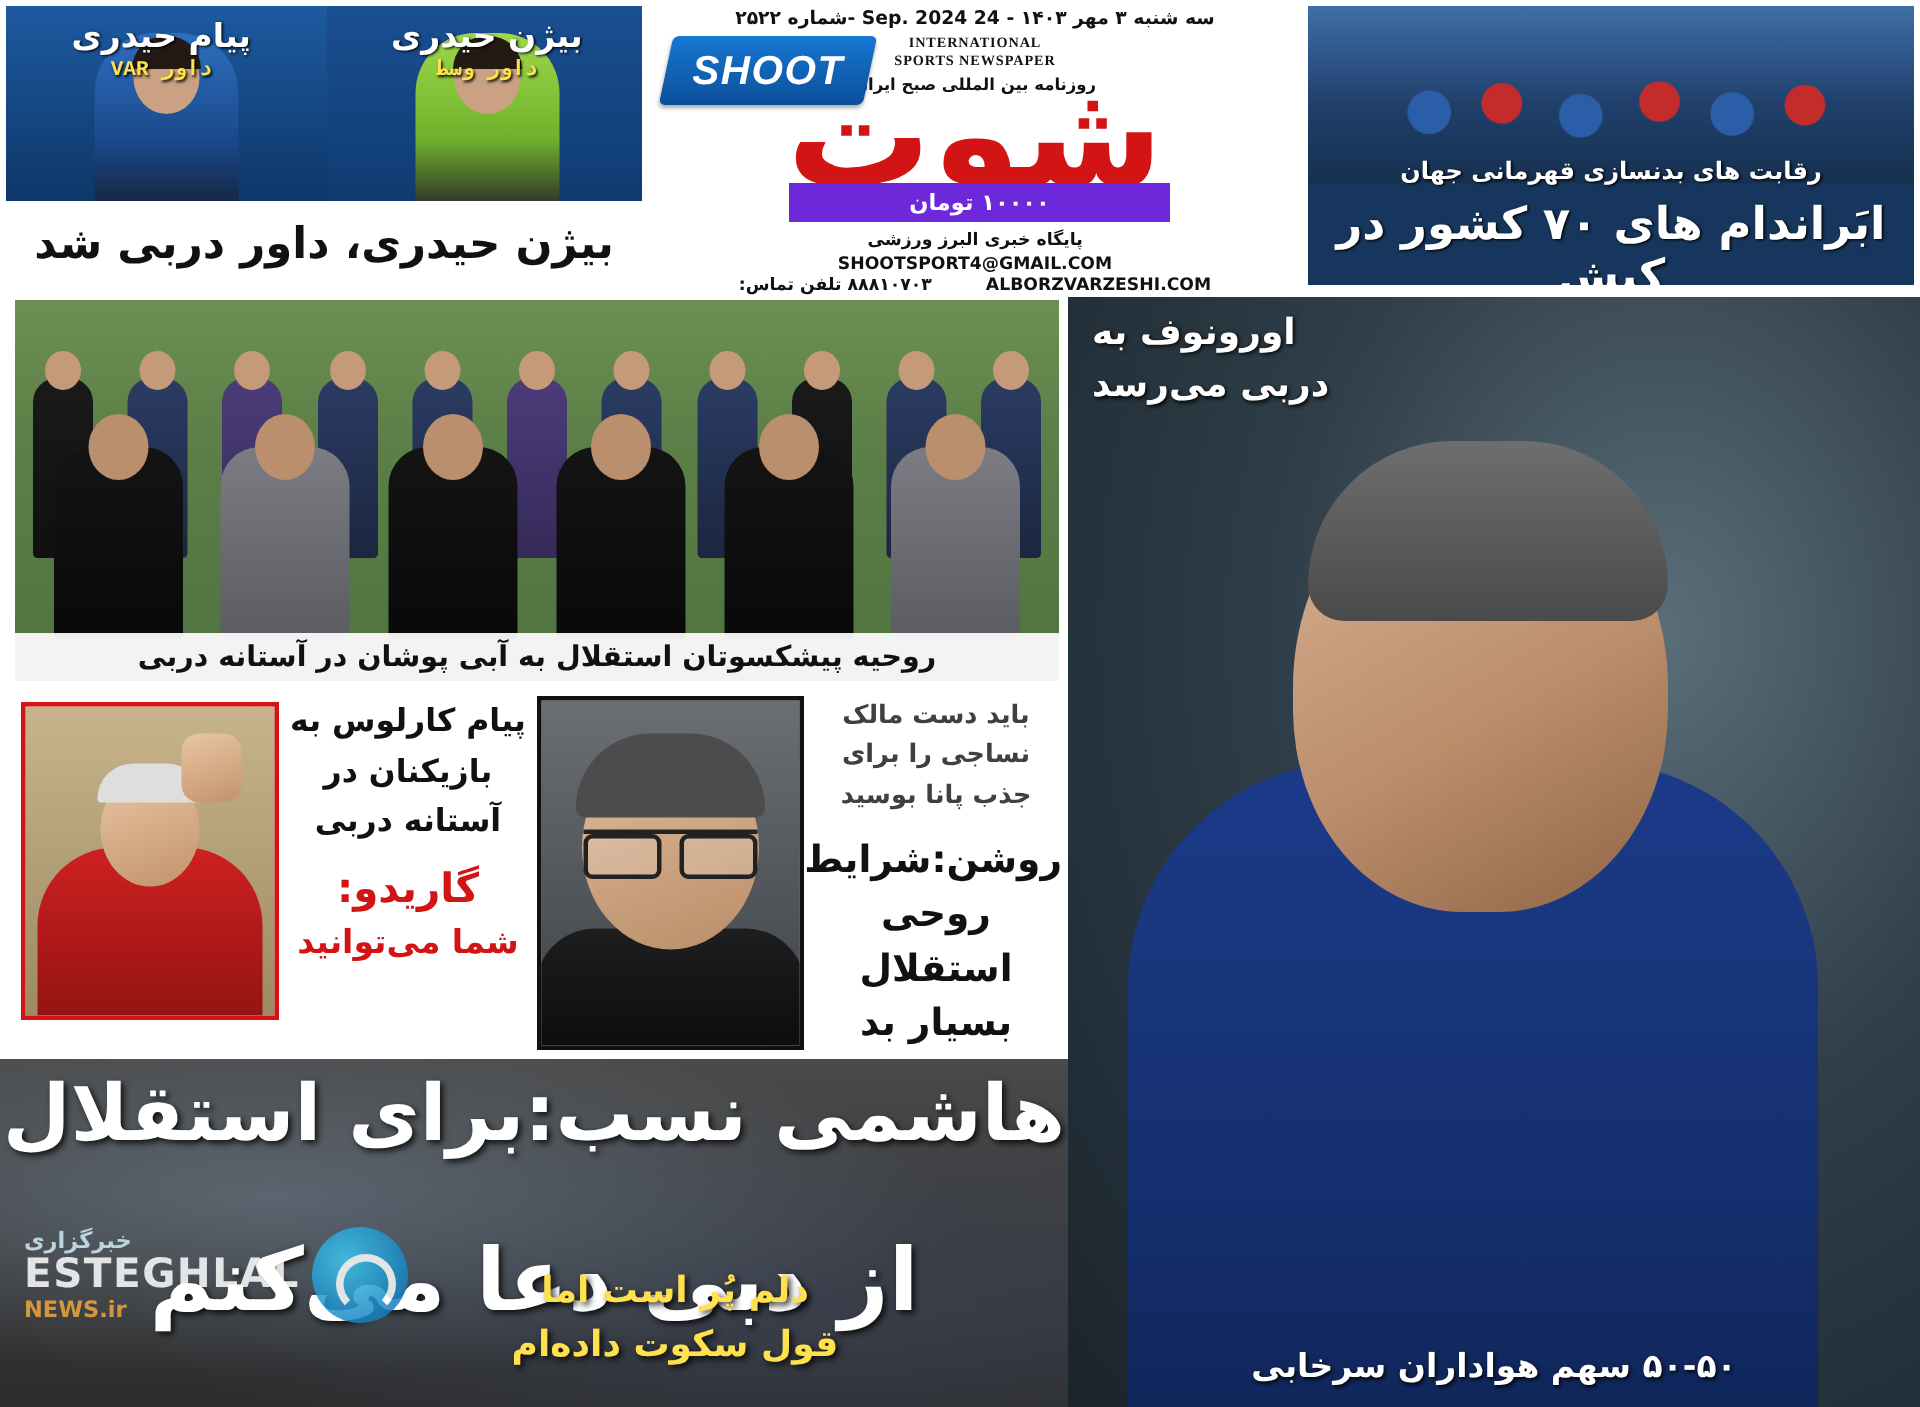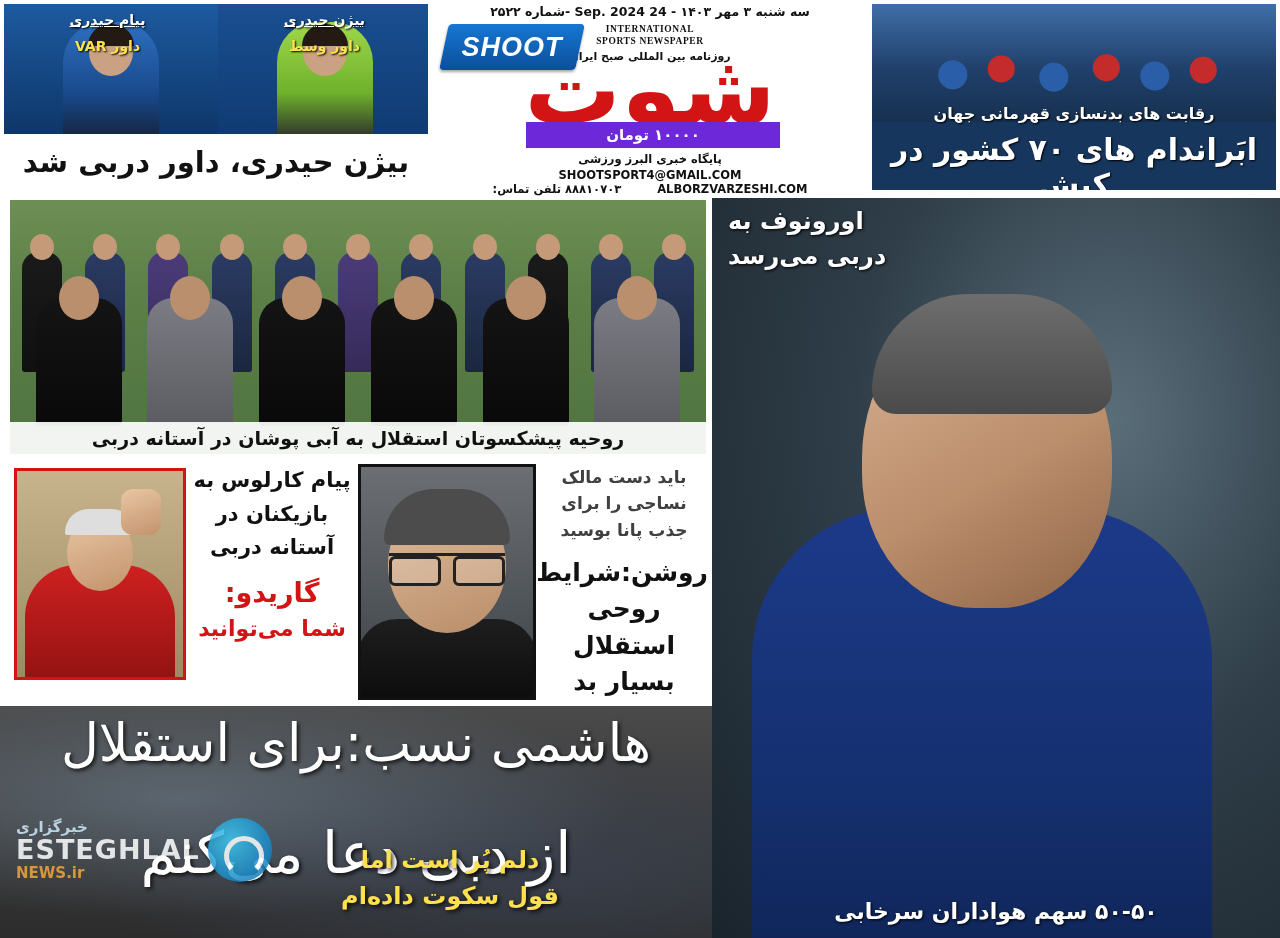--- a/index.html
+++ b/index.html
@@ -48,30 +48,30 @@
     position: absolute; top: 6px; left: 50%; transform: translateX(-50%);
     width: 44px; height: 48px; border-radius: 50%;
     background: #caa182;
   }
   .ref-hair {
     position: absolute; top: 2px; left: 50%; transform: translateX(-50%);
     width: 46px; height: 22px; border-radius: 24px 24px 0 0; background: #241a14;
   }
   .promo-name {
     position: absolute; top: 8px; width: 46%; text-align: center;
-    color: #ffffff; font-size: 14px; font-weight: bold;
+    color: #ffffff; font-size: 22px; font-weight: bold;
     text-shadow: 1px 1px 2px #000;
-    text-decoration: underline;
   }
   .promo-name.right { right: 6px; }
   .promo-name.left { left: 6px; }
   .promo-role {
     position: absolute; top: 34px; width: 46%; text-align: center;
     color: #ffe14d; font-size: 14px; font-weight: bold;
     text-shadow: 1px 1px 2px #000;
+    font-family: Liberation Mono, monospace;
   }
   .promo-role.right { right: 6px; }
   .promo-role.left { left: 6px; }
   .promo-headline {
     position: absolute; bottom: 0; left: 0; width: 100%; height: 56px;
     display: flex; align-items: center; justify-content: center;
     background: #ffffff; color: #111;
     font-size: 29px; font-weight: bold; letter-spacing: -0.5px;
   }
 
@@ -335,21 +335,21 @@
   }
   .bottom-bg-blur {
     position: absolute; inset: 0;
     background:
       radial-gradient(ellipse at 25% 40%, rgba(120,140,160,.5) 0%, transparent 60%),
       radial-gradient(ellipse at 75% 70%, rgba(60,70,90,.6) 0%, transparent 60%);
   }
   .headline-main {
     position: absolute; top: 8px; left: 0; width: 100%;
     text-align: center; direction: rtl;
-    color: #ffffff; font-weight: normal;
+    color: #ffffff; font-weight: bold;
     text-shadow: 2px 2px 4px rgba(0,0,0,.8);
   }
   .headline-main .h1 { font-size: 52px; line-height: 1.15; }
   .headline-main .h2 { font-size: 58px; line-height: 1.15; margin-top: 46px; }
   .headline-sub {
     position: absolute; bottom: 24px; left: 300px; width: 300px;
     text-align: center; direction: rtl; color: #ffe14d;
     font-size: 24px; font-weight: bold; line-height: 1.5;
     text-shadow: 2px 2px 4px rgba(0,0,0,.85);
   }

